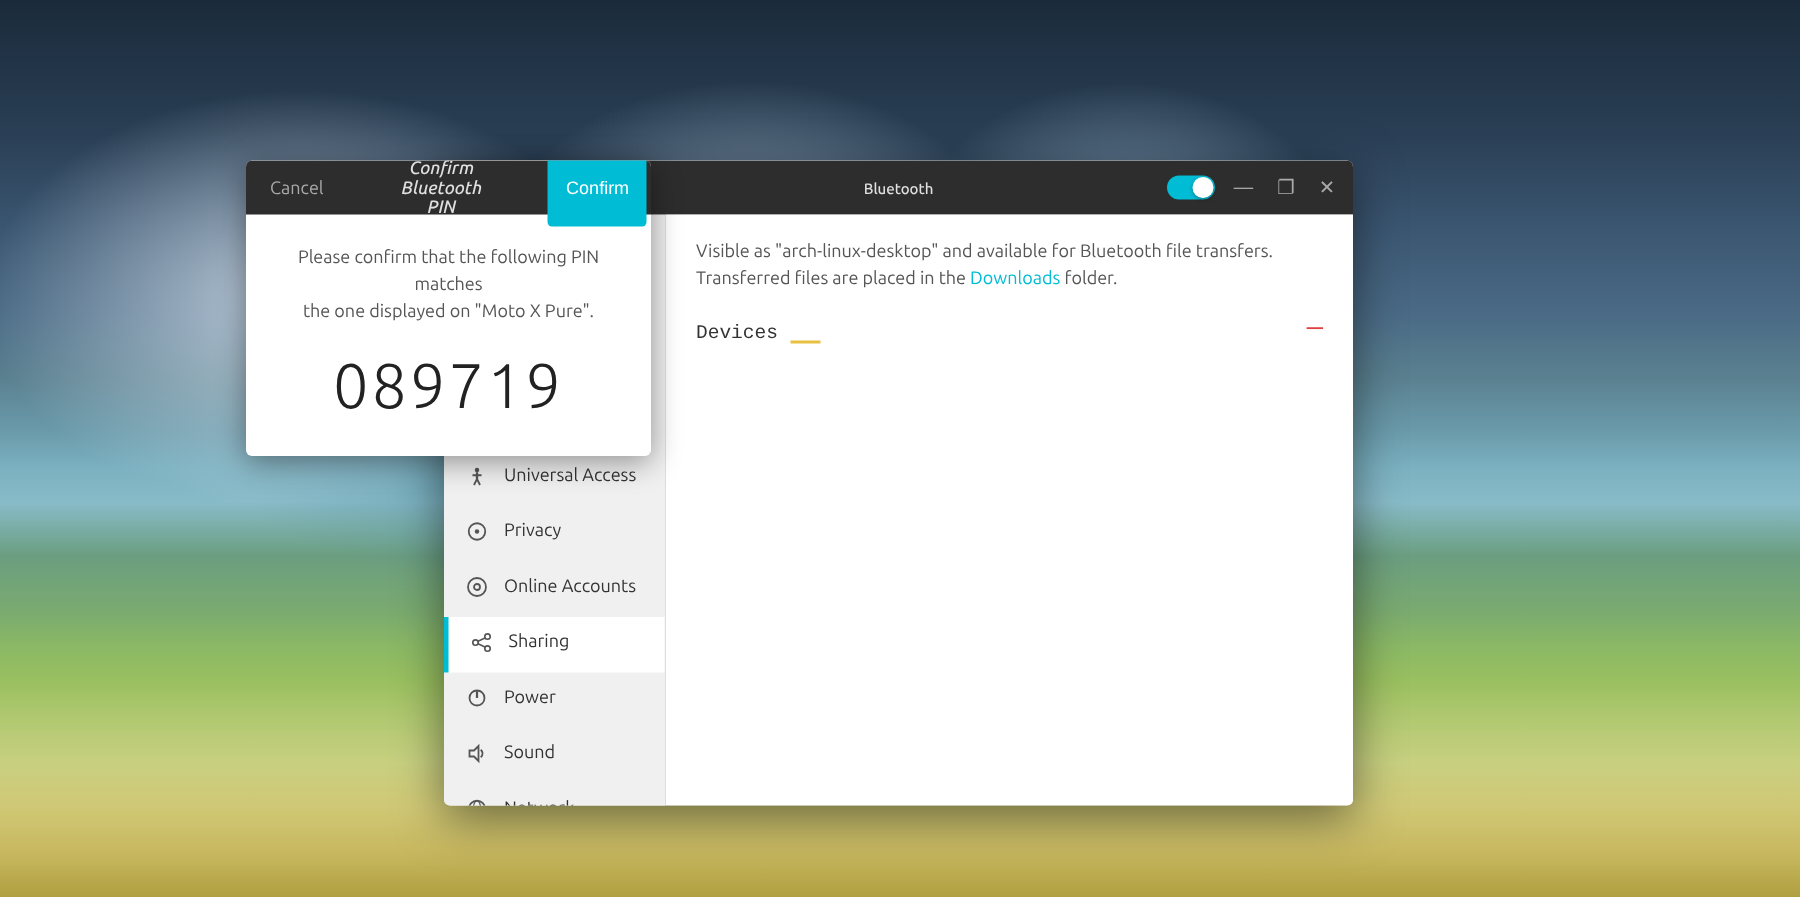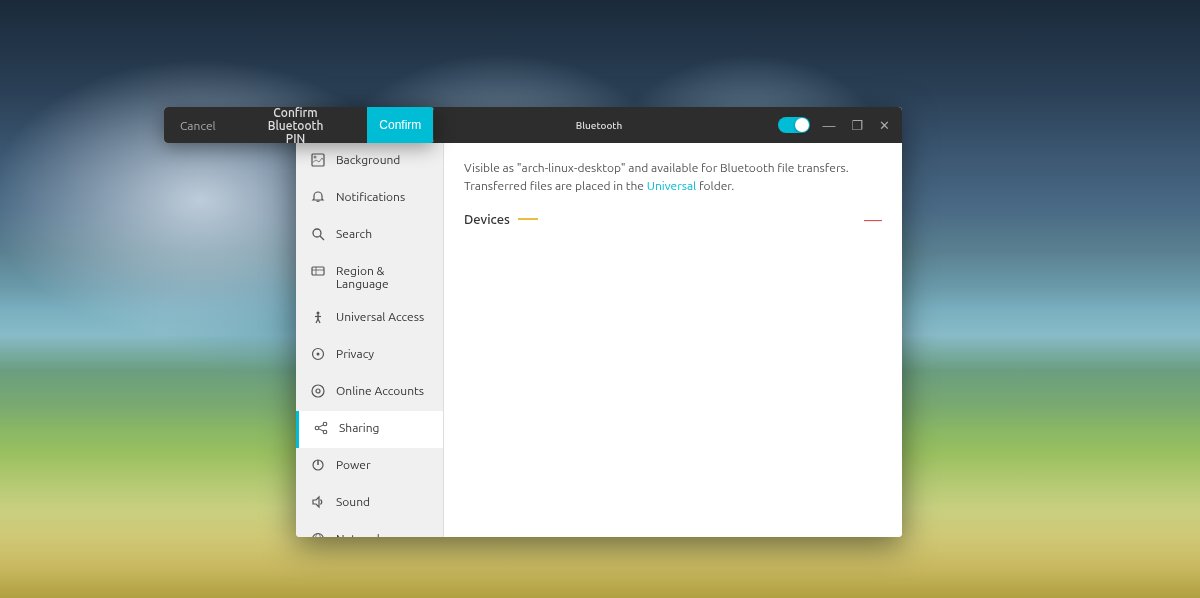--- a/index.html
+++ b/index.html
@@ -192,26 +192,27 @@
       color: #555;
       line-height: 1.5;
       margin-bottom: 14px;
     }
     .info-text a {
       color: #00bcd4;
       text-decoration: none;
     }
     .devices-header {
       display: flex;
-      align-items: center;
+      align-items: flex-end;
       gap: 8px;
       font-size: 13px;
       font-weight: 500;
       color: #333;
       margin-bottom: 8px;
+      font-family: Liberation Mono, monospace;
     }
     .devices-line {
       width: 20px;
       height: 2px;
       background: #e8c040;
     }
 
     
     .pin-dialog {
       position: absolute;
@@ -237,20 +238,21 @@
       color: #aaa;
       cursor: pointer;
       padding: 4px 8px;
     }
     .pin-title {
       flex: 1;
       text-align: center;
       color: #e0e0e0;
       font-size: 12px;
       font-weight: 500;
+      font-style: italic;
     }
     .pin-confirm-btn {
       background: #00bcd4;
       color: white;
       border: none;
       border-radius: 3px;
       padding: 19px 12px;
       font-size: 12px;
       cursor: pointer;
     }
@@ -413,32 +415,39 @@
         </span>
         <span class="sidebar-item-label">Network</span>
       </div>
 
     </div>
 
     <div class="content">
       <p class="info-text">
         <span>Visible as "arch-linux-desktop" and available for Bluetooth file transfers.</span><br>
         <span>Transferred files are placed in the</span>
-        <a href="#">Universal</a>
+        <a href="#">Downloads</a>
         <span>folder.</span>
       </p>
       <div class="devices-header">
         <span>Devices</span>
         <div class="devices-line"></div>
         <span style="color:#e04040; font-size:18px; font-weight:300; margin-left:auto; cursor:pointer;">—</span>
       </div>
     </div>
 
   </div>
 </div>
 
 <div class="pin-dialog">
   <div class="pin-dialog-header">
     <span class="pin-cancel-btn">Cancel</span>
     <span class="pin-title">Confirm Bluetooth PIN</span>
     <button class="pin-confirm-btn">Confirm</button>
   </div>
+  <div class="pin-dialog-body">
+    <p class="pin-message">
+      <span>Please confirm that the following PIN matches</span><br>
+      <span>the one displayed on "Moto X Pure".</span>
+    </p>
+    <div class="pin-code">089719</div>
+  </div>
 </div>
 
 </body></html>

